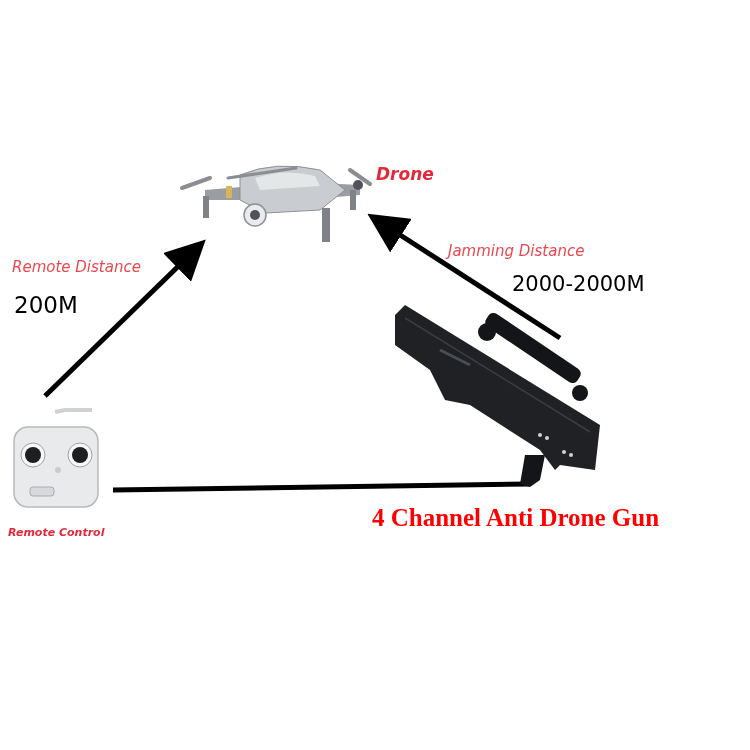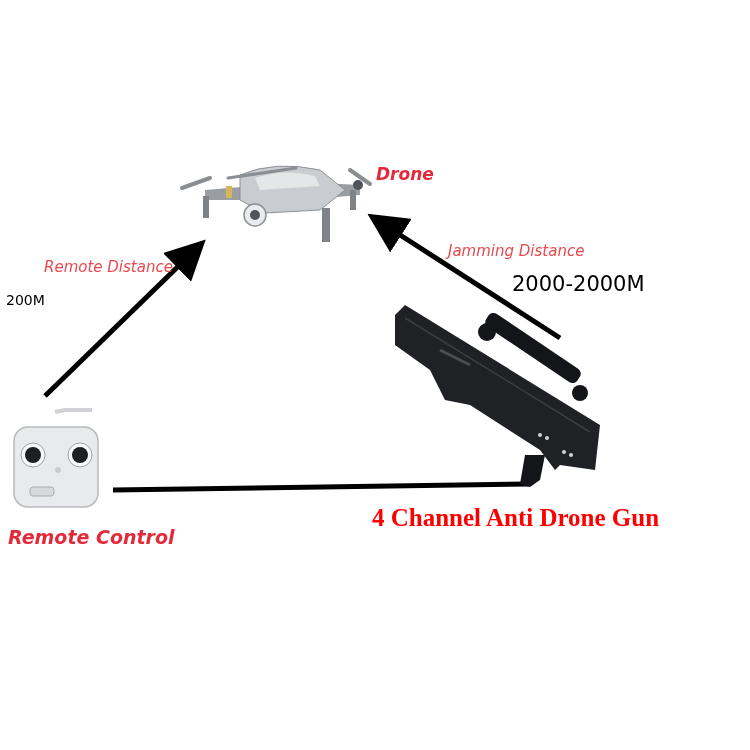--- a/index.html
+++ b/index.html
@@ -71,21 +71,21 @@
 
     <circle cx="540" cy="435" r="2" fill="#cfd2d6"></circle>
     <circle cx="547" cy="438" r="2" fill="#cfd2d6"></circle>
     <circle cx="564" cy="452" r="2" fill="#cfd2d6"></circle>
     <circle cx="571" cy="455" r="2" fill="#cfd2d6"></circle>
   </g>
 </svg>
 
 <div class="abs label-red-italic" style="left:376px; top:164px; font-size:17px; font-weight:bold; color:#e32a3a;text-align:center;">Drone</div>
 
-<div class="abs label-red-italic" style="left:12px; top:258px; font-size:15px;margin-left:32px;">Remote Distance</div>
-<div class="abs label-black" style="left:6px; top:292px; font-size:14px;">200M</div>
+<div class="abs label-red-italic" style="left:12px; top:258px; font-size:15px;">Remote Distance</div>
+<div class="abs label-black" style="left:14px; top:292px; font-size:23px;">200M</div>
 
 <div class="abs label-red-italic" style="left:448px; top:242px; font-size:15px;">Jamming Distance</div>
 <div class="abs label-black" style="left:512px; top:272px; font-size:21px;">2000-2000M</div>
 
-<div class="abs label-red-italic" style="left:8px; top:526px; font-size:19px; font-weight:bold; color:#e32a3a;">Remote Control</div>
+<div class="abs label-red-italic" style="left:8px; top:526px; font-size:11px; font-weight:bold; color:#e32a3a;">Remote Control</div>
 
 <div class="abs title-red" style="left:356px; top:504px; font-size:25px;margin-left:16px;">4 Channel Anti Drone Gun</div>
 
 </body></html>

